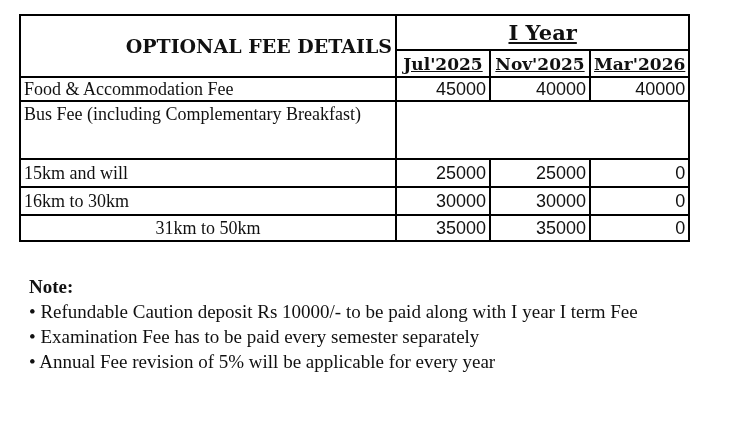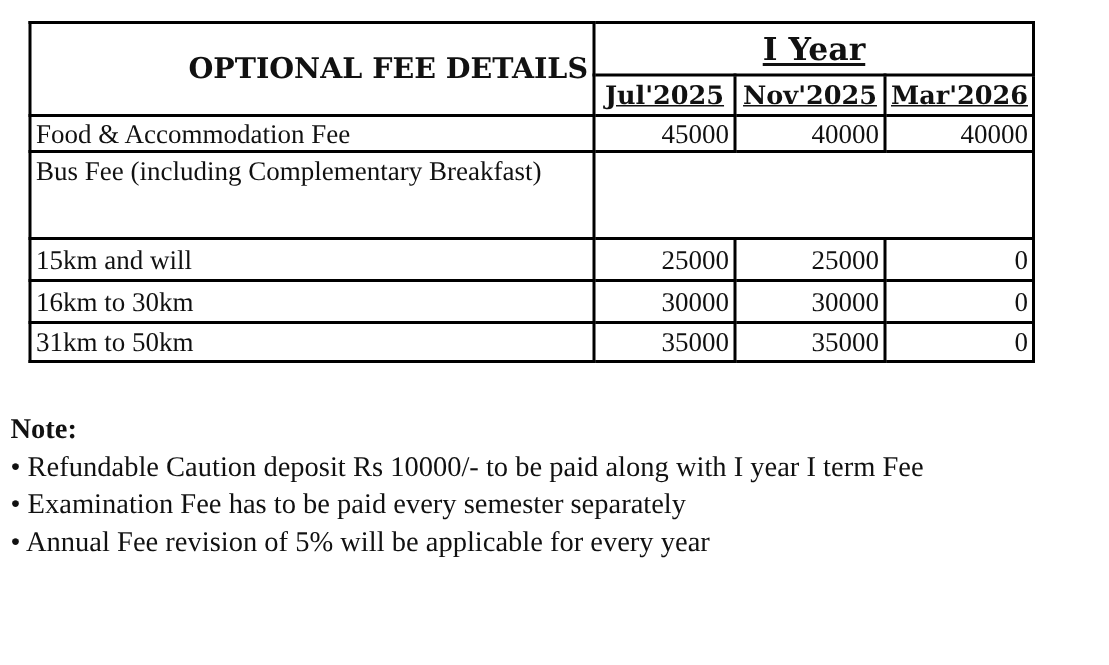--- a/index.html
+++ b/index.html
@@ -7,23 +7,23 @@
   .tbl { position:absolute; left:19px; top:14px; border-collapse:collapse; table-layout:fixed; }
   .tbl td { border:2px solid #000; padding:0 3px; overflow:hidden; white-space:nowrap; }
   .c0 { width:376px; }
   .c1 { width:94px; }
   .c2 { width:100px; }
   .c3 { width:97px; }
   .title { font-weight:bold; font-size:19px; text-align:right; height:60px; }
   .year { font-weight:bold; font-size:21px; text-align:center; height:32px;text-decoration:underline; }
   .month { font-weight:bold; font-size:17px; text-align:center; height:24px;text-decoration:underline; }
   .label { font-size:16px; height:22px; font-family:"Liberation Serif", serif; font-size:18px; }
-  .num { text-align:right; font-size:18px; font-family:Liberation Serif, serif; }
+  .num { text-align:right; font-size:18px; font-family:Liberation Sans, sans-serif; }
   .wrap { white-space:normal; line-height:25px; height:56px; vertical-align:top; }
-  .notes { position:absolute; left:7px; top:274px; width:700px; font-family:"Liberation Serif", serif; font-size:19px; line-height:25px; }
+  .notes { position:absolute; left:29px; top:274px; width:700px; font-family:"Liberation Serif", serif; font-size:19px; line-height:25px; }
   .note-head { font-weight:bold; margin-bottom:0; }
   .note-item { margin:0; }
   .note-gap { margin-top:8px; }
 </style>
 </head>
 <body>
 
 <table class="tbl">
   <colgroup>
       <col class="c0">
@@ -57,21 +57,21 @@
     <td class="num">25000</td>
     <td class="num">0</td>
   </tr>
   <tr>
     <td class="label" style="height:26px;">16km to 30km</td>
     <td class="num">30000</td>
     <td class="num">30000</td>
     <td class="num">0</td>
   </tr>
   <tr>
-    <td class="label" style="height:24px;">31km to 50km</td>
+    <td class="label" style="height:24px;text-align:center;">31km to 50km</td>
     <td class="num">35000</td>
     <td class="num">35000</td>
     <td class="num">0</td>
   </tr>
 </tbody>
   </table>
 
 <div class="notes">
   <div class="note-head">Note:</div>
   <div class="note-item">• Refundable Caution deposit Rs 10000/- to be paid along with I year I term Fee</div>

